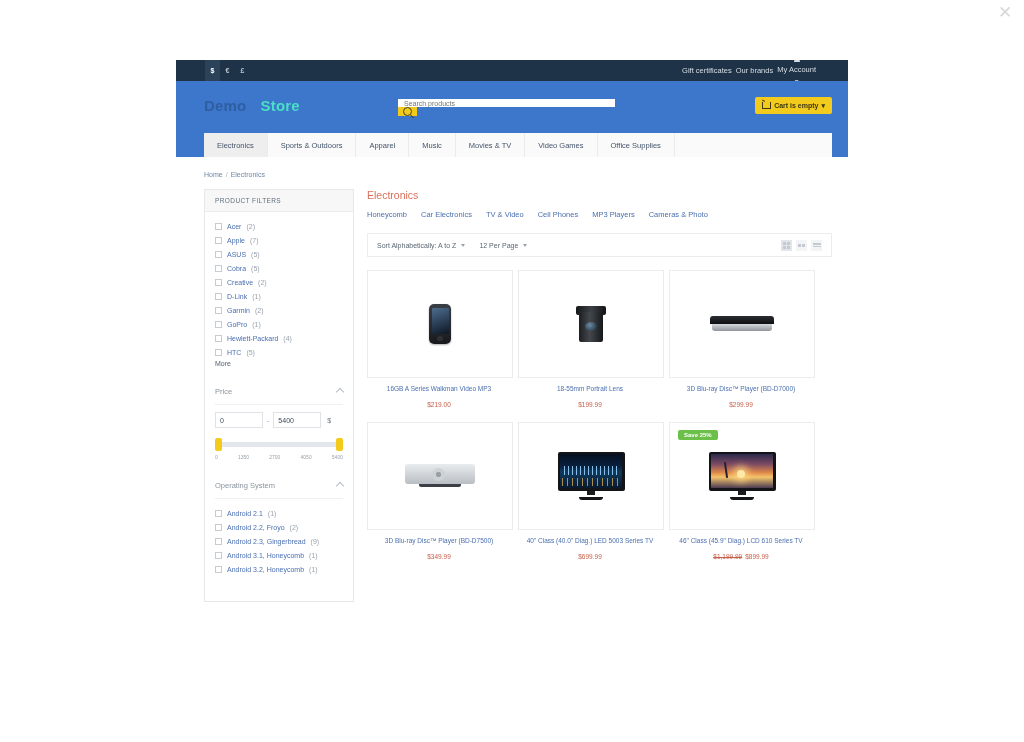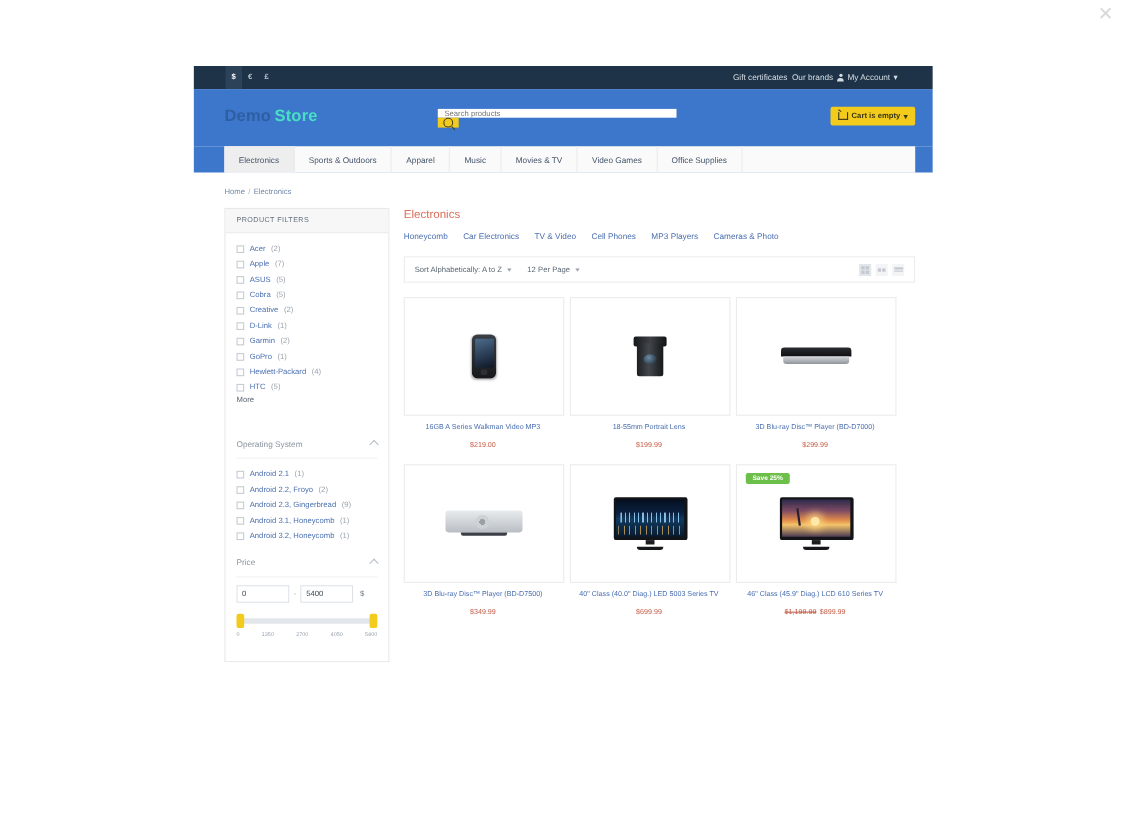--- a/index.html
+++ b/index.html
@@ -21,31 +21,31 @@
   .topbar{height:21px;background:#1f3348;display:flex;align-items:center;}
   .curr{display:flex;align-items:center;height:21px;margin-left:29px;}
   .curr span{
     width:15px;height:21px;line-height:21px;text-align:center;
     color:#b9c4cf;font-size:7px;font-weight:bold;
   }
   .curr span.active{background:#2b4258;color:#ffffff;}
   .topbar .right{margin-left:auto;display:flex;align-items:center;
     margin-right:32px;gap:4px;color:#d5dde5;font-size:7.5px;}
   .topbar .right a{color:#d5dde5;text-decoration:none;white-space:nowrap;}
-  .acct{display:flex;align-items:center;gap:3px;}
+  .acct{display:flex;align-items:center;gap:3px;flex-direction:column;}
   .person{display:inline-block;width:6px;height:7px;position:relative;}
   .person:before{content:"";position:absolute;left:1.5px;top:0;width:3px;height:3px;
     border-radius:50%;background:#d5dde5;}
   .person:after{content:"";position:absolute;left:0;top:3.5px;width:6px;height:3px;
     border-radius:3px 3px 0 0;background:#d5dde5;}
   
   .header{height:52px;background:#3d77cb;position:relative;}
   .logo{position:absolute;left:28px;top:16px;font-size:15px;font-weight:bold;letter-spacing:.2px;}
   .logo .a{color:#2f5ea3;}
-  .logo .b{color:#49dfc4;margin-left:3px;}
+  .logo .b{color:#49dfc4;margin-left:14px;}
   .searchwrap{position:absolute;left:222px;top:18px;width:217px;height:17px;display:flex;flex-direction:column;}
   .searchwrap input{
     flex:1;border:0;outline:none;background:#fff;font-size:7px;color:#9aa3ad;
     padding:0 6px;font-family:"Liberation Sans", sans-serif;
   }
   .searchbtn{width:19px;background:#f2cb1d;display:flex;align-items:center;justify-content:center;}
   .mag{width:7px;height:7px;border:1.3px solid #4a4320;border-radius:50%;position:relative;}
   .mag:after{content:"";position:absolute;right:-3px;bottom:-2px;width:4px;height:1.3px;
     background:#4a4320;transform:rotate(45deg);}
   .cartbtn{
@@ -291,55 +291,20 @@
               </div>
             <div class="fitem">
                 <span class="box"></span>
                 <span>HTC</span>
                 <span class="cnt">(5)</span>
               </div>
             <div class="more">More</div>
           </div>
         </div>
 
-        <div class="facet" style="margin-top:12px;">
-          <div class="facet-head">
-            <span>Operating System</span>
-            <span class="chev"></span>
-          </div>
-          <div class="facet-list">
-            <div class="fitem">
-                <span class="box"></span>
-                <span>Android 2.1</span>
-                <span class="cnt">(1)</span>
-              </div>
-            <div class="fitem">
-                <span class="box"></span>
-                <span>Android 2.2, Froyo</span>
-                <span class="cnt">(2)</span>
-              </div>
-            <div class="fitem">
-                <span class="box"></span>
-                <span>Android 2.3, Gingerbread</span>
-                <span class="cnt">(9)</span>
-              </div>
-            <div class="fitem">
-                <span class="box"></span>
-                <span>Android 3.1, Honeycomb</span>
-                <span class="cnt">(1)</span>
-              </div>
-            <div class="fitem">
-                <span class="box"></span>
-                <span>Android 3.2, Honeycomb</span>
-                <span class="cnt">(1)</span>
-              </div>
-
-          </div>
-        </div>
-
         <div class="facet">
           <div class="facet-head">
             <span>Price</span>
             <span class="chev"></span>
           </div>
           <div class="price-inputs">
             <div class="pin">0</div>
             <span class="dash">-</span>
             <div class="pin">5400</div>
             <span class="cur">$</span>
@@ -348,20 +313,55 @@
             <div class="track"></div>
             <div class="knob l"></div>
             <div class="knob r"></div>
           </div>
           <div class="ticks">
             <span>0</span>
             <span>1350</span>
             <span>2700</span>
             <span>4050</span>
             <span>5400</span>
+          </div>
+        </div>
+
+        <div class="facet" style="margin-top:12px;">
+          <div class="facet-head">
+            <span>Operating System</span>
+            <span class="chev"></span>
+          </div>
+          <div class="facet-list">
+            <div class="fitem">
+                <span class="box"></span>
+                <span>Android 2.1</span>
+                <span class="cnt">(1)</span>
+              </div>
+            <div class="fitem">
+                <span class="box"></span>
+                <span>Android 2.2, Froyo</span>
+                <span class="cnt">(2)</span>
+              </div>
+            <div class="fitem">
+                <span class="box"></span>
+                <span>Android 2.3, Gingerbread</span>
+                <span class="cnt">(9)</span>
+              </div>
+            <div class="fitem">
+                <span class="box"></span>
+                <span>Android 3.1, Honeycomb</span>
+                <span class="cnt">(1)</span>
+              </div>
+            <div class="fitem">
+                <span class="box"></span>
+                <span>Android 3.2, Honeycomb</span>
+                <span class="cnt">(1)</span>
+              </div>
+
           </div>
         </div>
       </div>
 
       <div class="main">
         <h1 class="cat-title">Electronics</h1>
 
         <div class="subcats">
           <a>Honeycomb</a>
           <a>Car Electronics</a>

